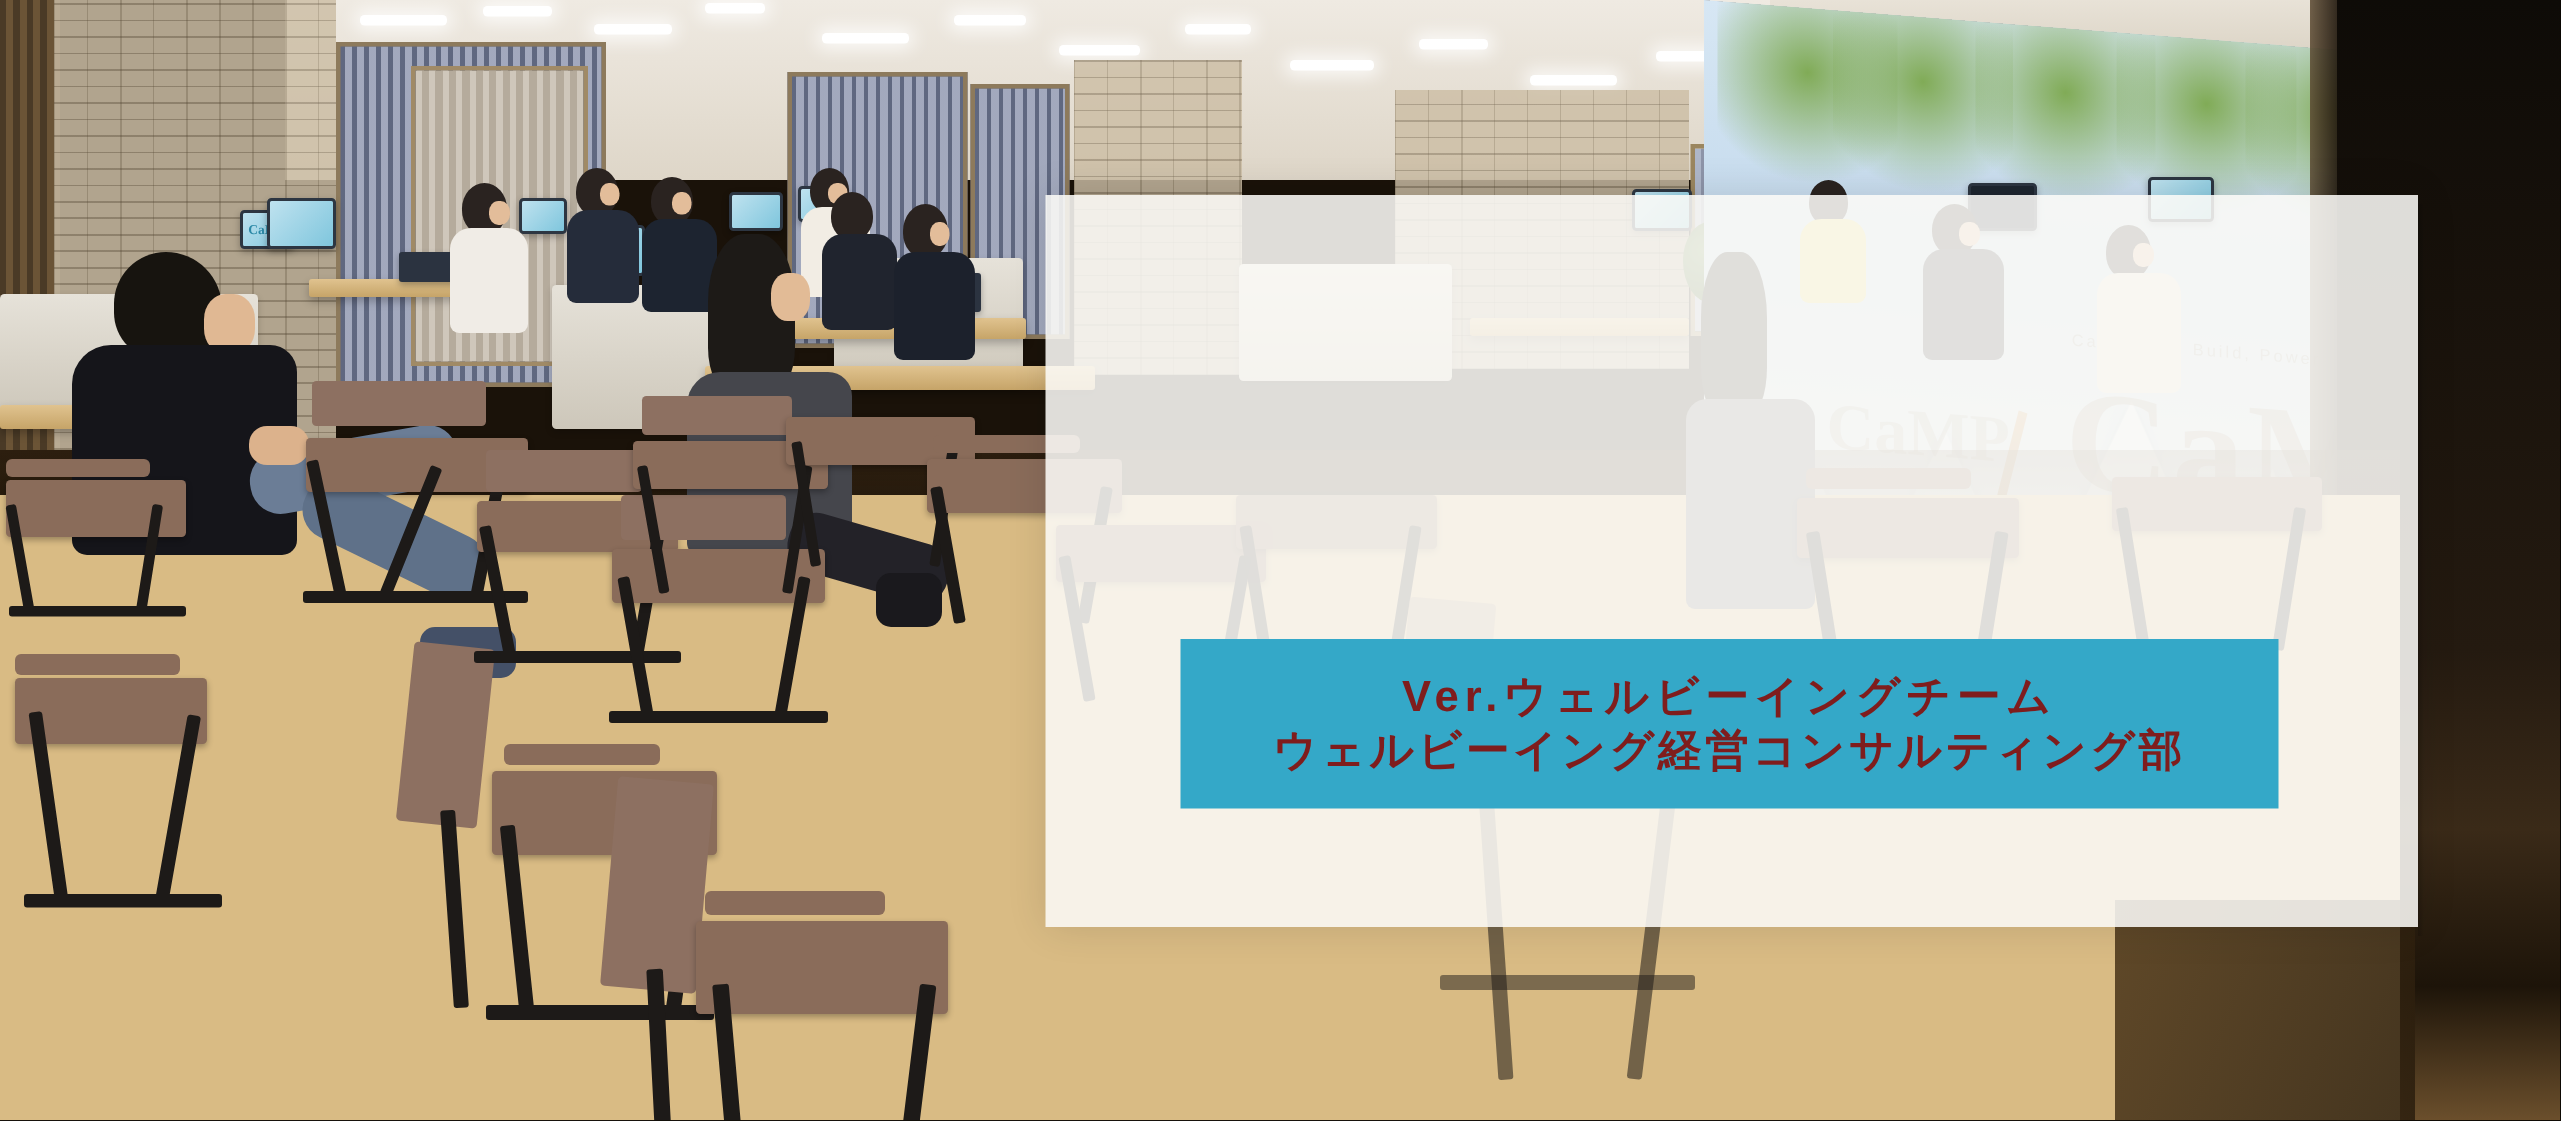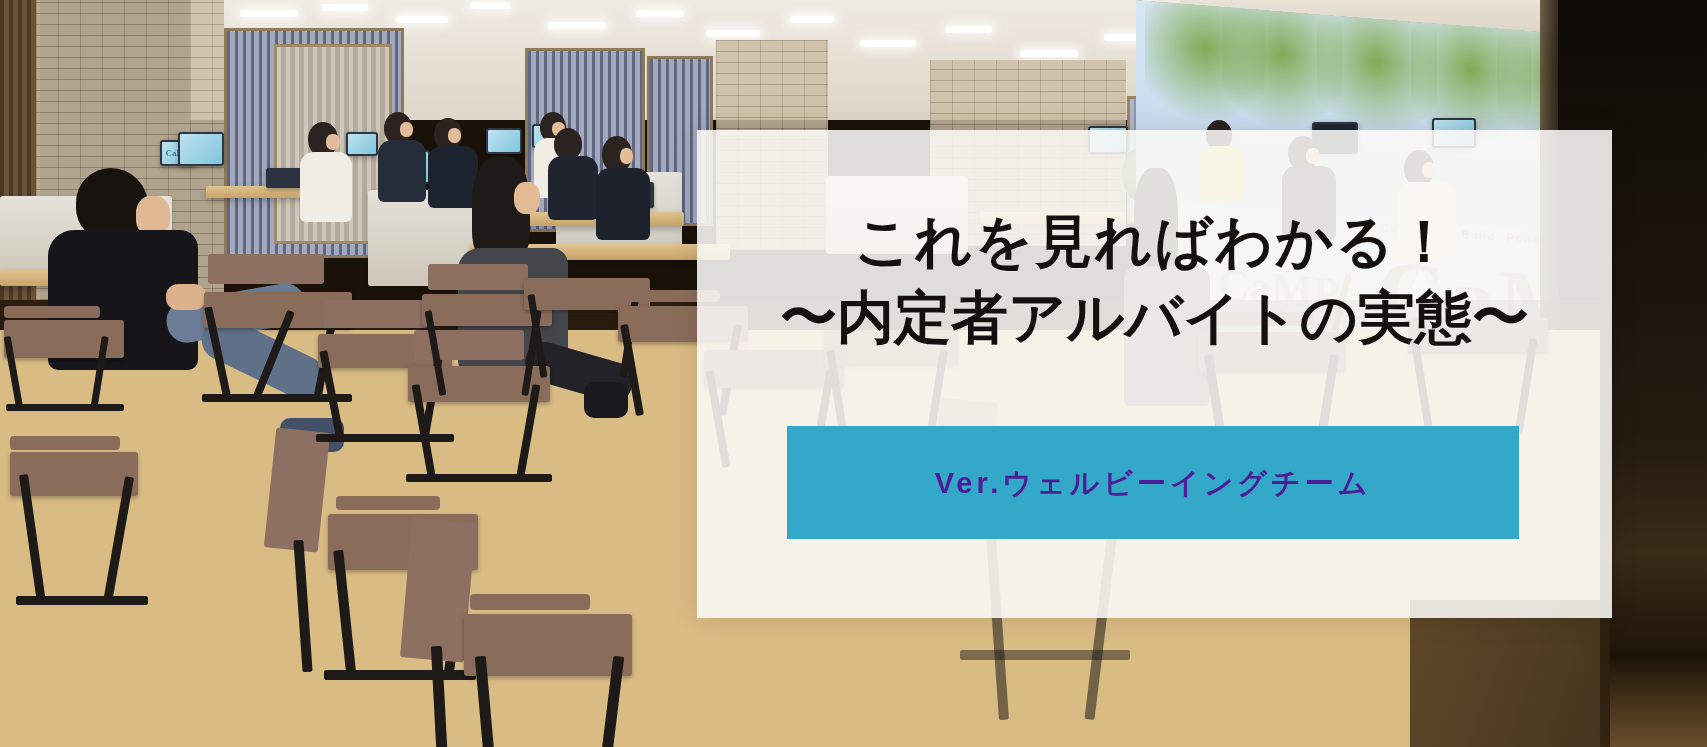--- a/index.html
+++ b/index.html
@@ -255,21 +255,21 @@
     position:absolute;
     left:90px; top:296px;
     width:732px; height:113px;
     background:#34a8c8;
     display:flex; flex-direction:column;
     align-items:center; justify-content:center;
     padding-top:2px;
   }
   #caption-box .cline {
     display:block;
-    color:#4c1d95;
+    color:#7f1d1d;
     font-size:29px;
     font-weight:700;
     line-height:1.24;
     letter-spacing:3.5px;
     white-space:nowrap;
     font-family:"Liberation Sans","DejaVu Sans",sans-serif;
   }
   #caption-box .cline.l1 { letter-spacing:4px; }
   #caption-box .cline.l3 { letter-spacing:2.5px; }
 </style>
@@ -544,24 +544,21 @@
       <div class="back" style="left:34px; top:0;   width:58px; height:130px;transform:rotate(5deg);background:rgba(141,112,97,.55)"></div>
       <div class="leg" style="left:92px; top:120px;width:10px;height:200px;transform:rotate(-4deg);background:rgba(29,26,24,.55)"></div>
       <div class="leg" style="left:196px;top:130px;width:10px;height:190px;transform:rotate(7deg);background:rgba(29,26,24,.55)"></div>
       <div class="leg" style="left:60px; top:250px;width:170px;height:10px;background:rgba(29,26,24,.5)"></div>
     </div>
 
   </div>
 
   <div id="overlay-panel">
 
-    <div id="headline">
-      <span class="line line1">これを見ればわかる！</span>
-      <span class="line line2">〜内定者アルバイトの実態〜</span>
-    </div>
 
     <div id="caption-box">
       <span class="cline l1">Ver.ウェルビーイングチーム</span>
+      <span class="cline l3">ウェルビーイング経営コンサルティング部</span>
     </div>
 
   </div>
 
 </div>
 
 </body></html>

